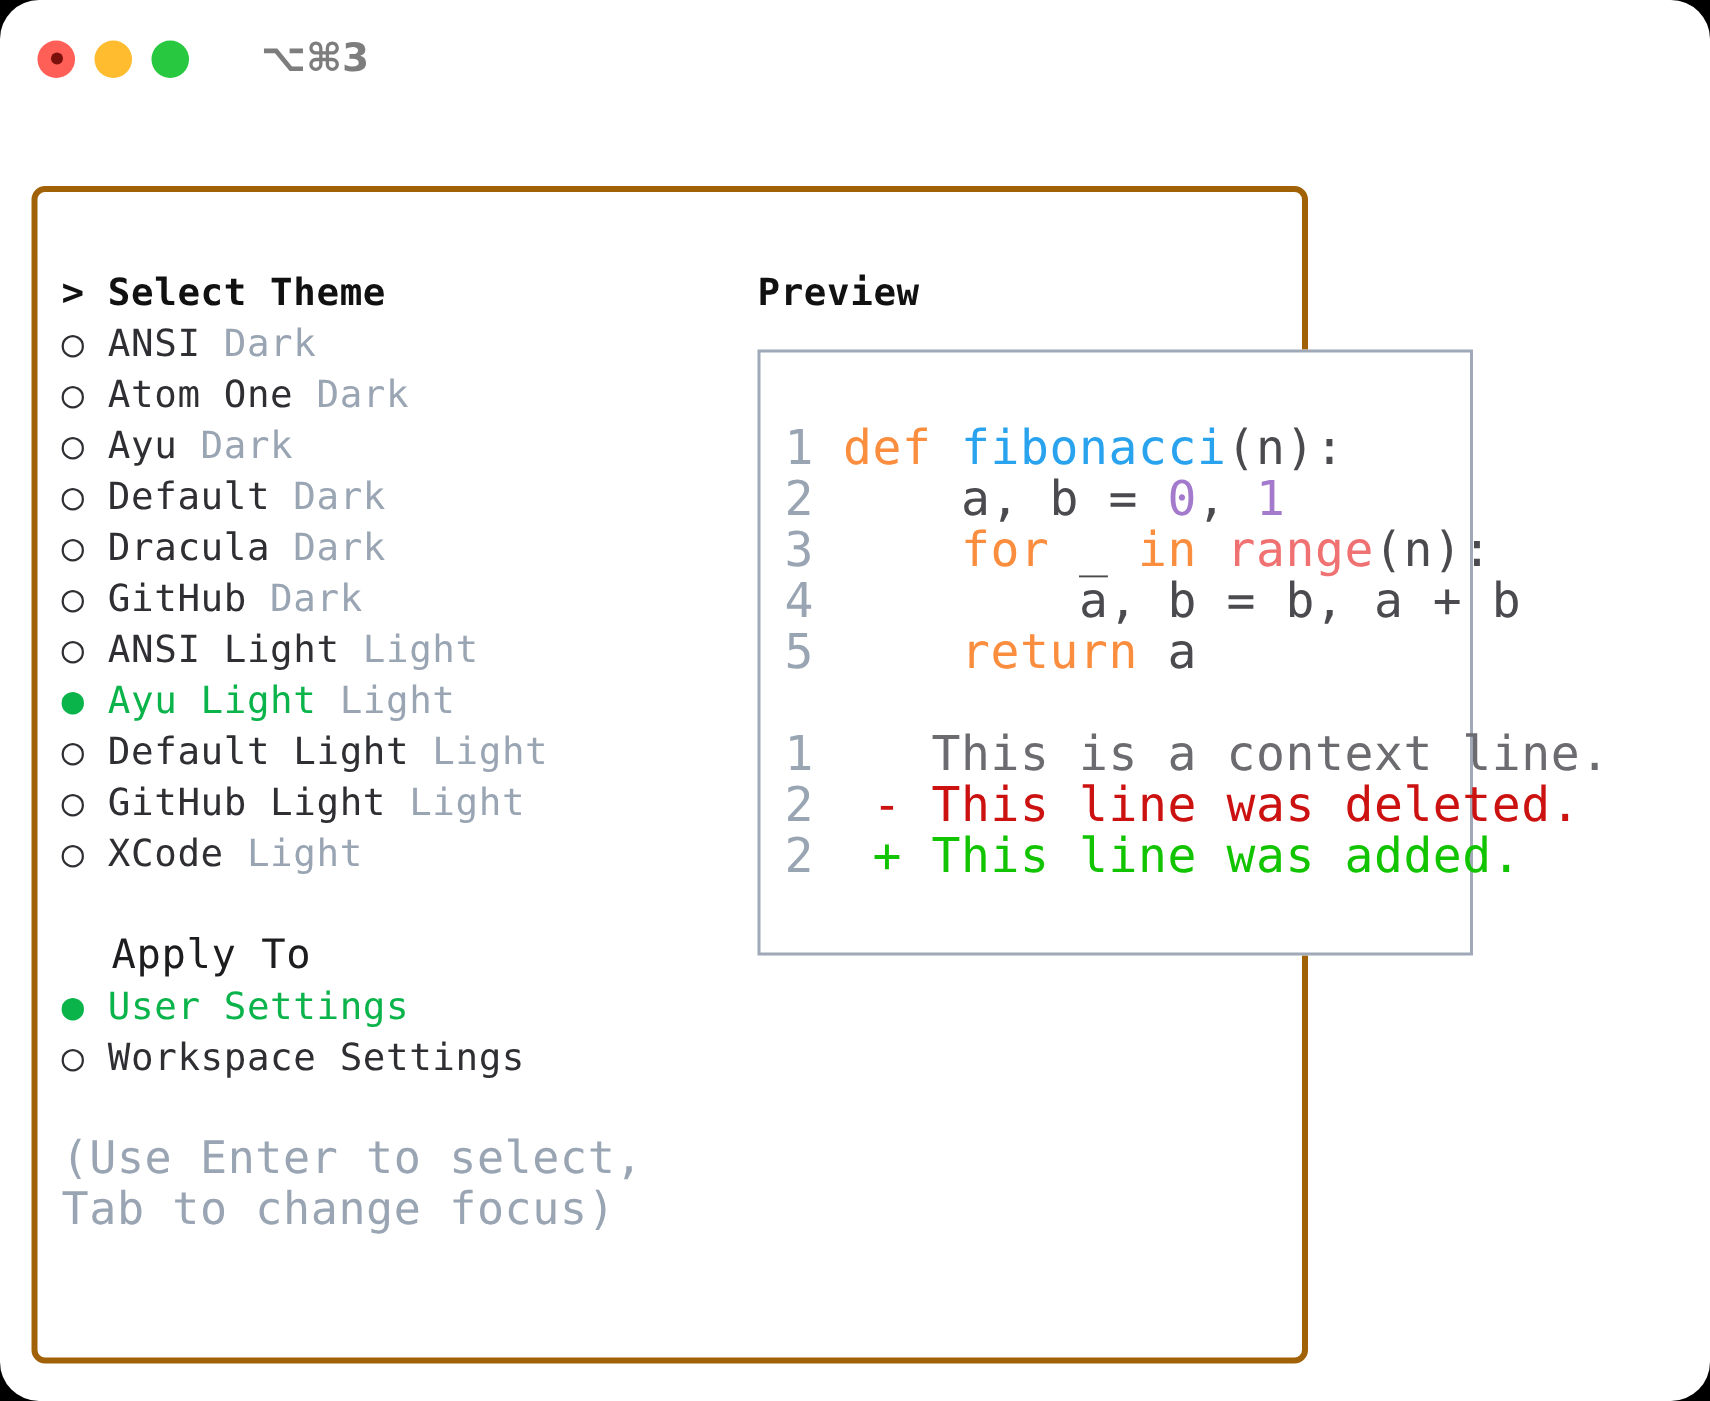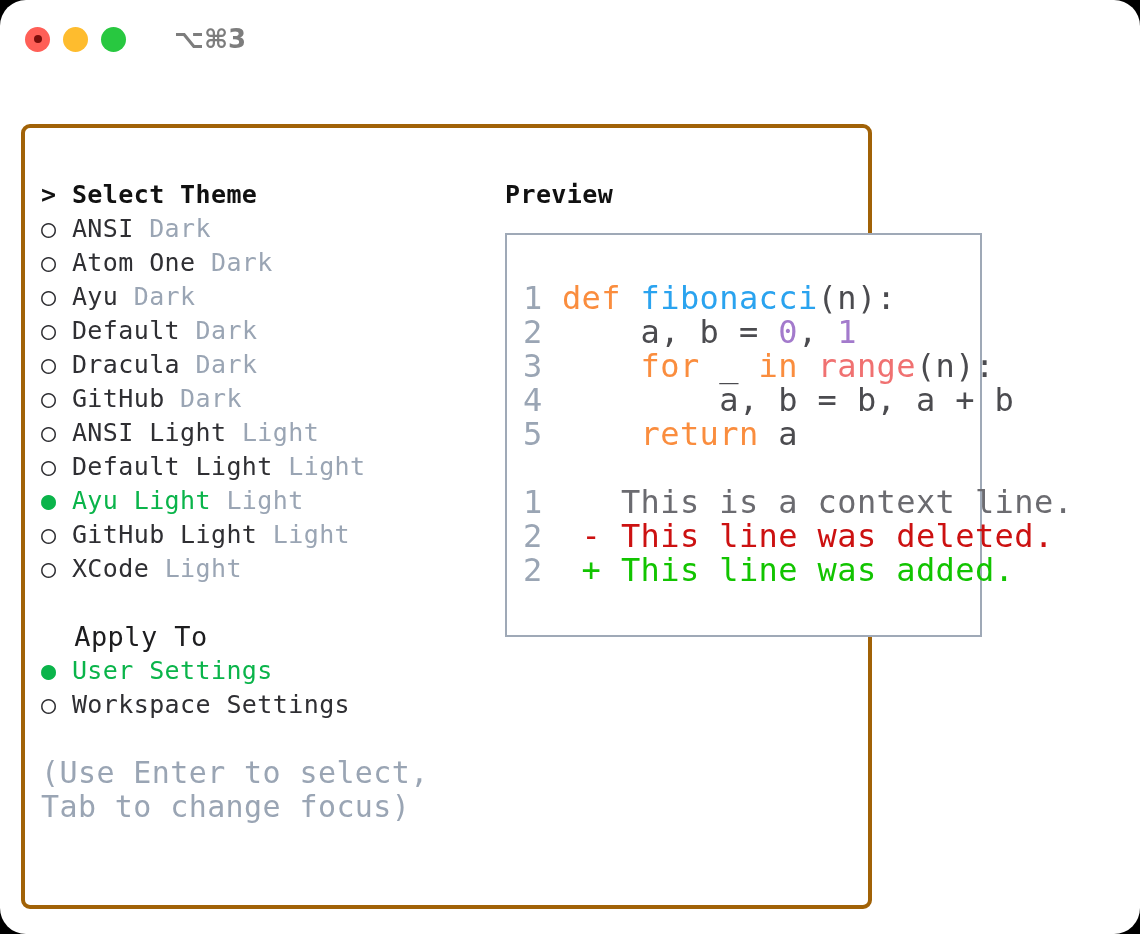--- a/index.html
+++ b/index.html
@@ -216,22 +216,22 @@
         <div class="section-header"><span>&gt;</span> <span>Select Theme</span></div>
 
         <div id="theme-items">
             <div class="opt-row"><span class="opt-marker">○ </span><span class="opt-label">ANSI </span><span class="opt-tag">Dark</span></div>
             <div class="opt-row"><span class="opt-marker">○ </span><span class="opt-label">Atom One </span><span class="opt-tag">Dark</span></div>
             <div class="opt-row"><span class="opt-marker">○ </span><span class="opt-label">Ayu </span><span class="opt-tag">Dark</span></div>
             <div class="opt-row"><span class="opt-marker">○ </span><span class="opt-label">Default </span><span class="opt-tag">Dark</span></div>
             <div class="opt-row"><span class="opt-marker">○ </span><span class="opt-label">Dracula </span><span class="opt-tag">Dark</span></div>
             <div class="opt-row"><span class="opt-marker">○ </span><span class="opt-label">GitHub </span><span class="opt-tag">Dark</span></div>
             <div class="opt-row"><span class="opt-marker">○ </span><span class="opt-label">ANSI Light </span><span class="opt-tag">Light</span></div>
+            <div class="opt-row selected"><span class="opt-marker">● </span><span class="opt-label">Ayu Light </span><span class="opt-tag">Light</span></div>
             <div class="opt-row"><span class="opt-marker">○ </span><span class="opt-label">Default Light </span><span class="opt-tag">Light</span></div>
-            <div class="opt-row selected"><span class="opt-marker">● </span><span class="opt-label">Ayu Light </span><span class="opt-tag">Light</span></div>
             <div class="opt-row"><span class="opt-marker">○ </span><span class="opt-label">GitHub Light </span><span class="opt-tag">Light</span></div>
             <div class="opt-row"><span class="opt-marker">○ </span><span class="opt-label">XCode </span><span class="opt-tag">Light</span></div>
           </div>
 
         <div class="spacer-block"></div>
 
         <div class="group-title">  <span>Apply To</span></div>
 
         <div id="apply-items">
             <div class="opt-row selected"><span class="opt-marker">● </span><span class="opt-label">User Settings</span></div>

